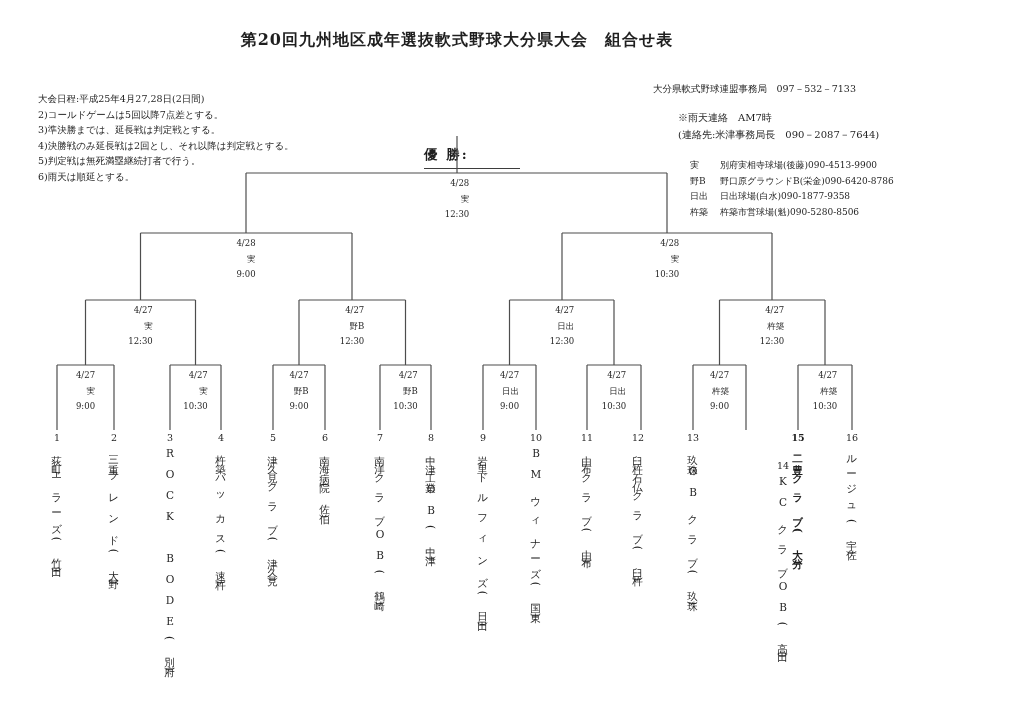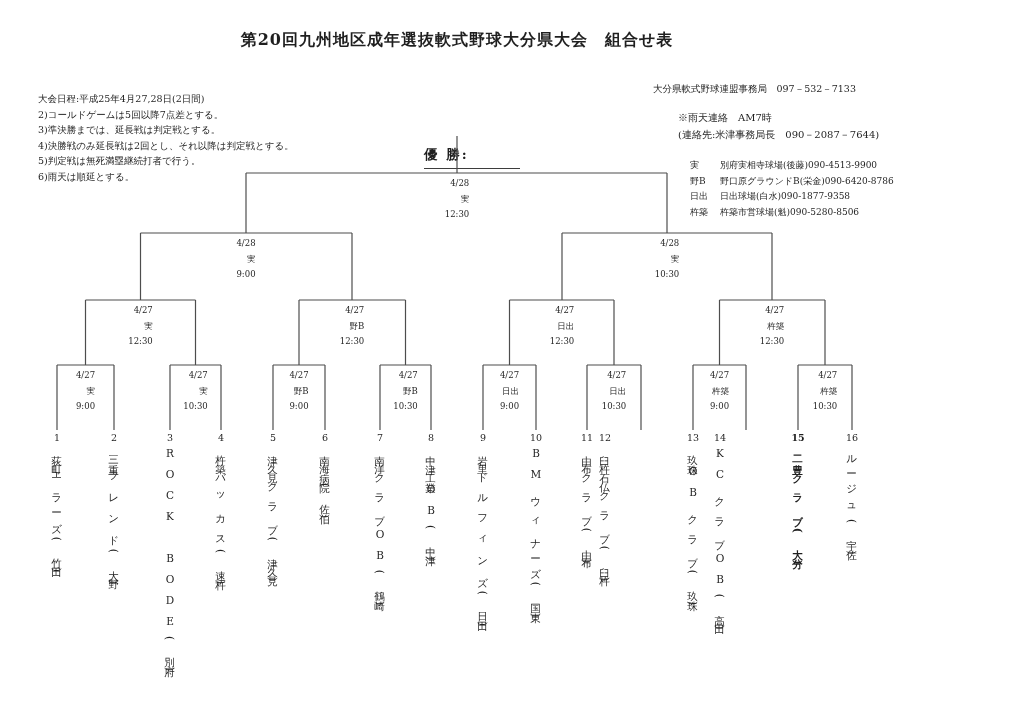--- a/index.html
+++ b/index.html
@@ -254,29 +254,29 @@
     <div class="team-name-v"><span>岩里ドルフィンズ</span><span class="team-region">(日田)</span></div>
   </div>
   <div class="team" style="left:536px;">
     <span class="team-number">10</span>
     <div class="team-name-v"><span>BMウィナーズ</span><span class="team-region">(国東)</span></div>
   </div>
   <div class="team" style="left:587px;">
     <span class="team-number">11</span>
     <div class="team-name-v"><span>由布クラブ</span><span class="team-region">(由布)</span></div>
   </div>
-  <div class="team" style="left:605px;">
+  <div class="team" style="left:638px;">
     <span class="team-number">12</span>
     <div class="team-name-v"><span>臼杵石仏クラブ</span><span class="team-region">(臼杵)</span></div>
   </div>
   <div class="team" style="left:693px;">
     <span class="team-number">13</span>
     <div class="team-name-v"><span>玖珠OBクラブ</span><span class="team-region">(玖珠)</span></div>
   </div>
-  <div class="team" style="left:720px;">
+  <div class="team" style="left:783px;margin-top:28px;">
     <span class="team-number">14</span>
     <div class="team-name-v"><span>KCクラブOB</span><span class="team-region">(高田)</span></div>
   </div>
   <div class="team" style="left:798px;font-weight:bold;">
     <span class="team-number">15</span>
     <div class="team-name-v"><span>二豊クラブ</span><span class="team-region">(大分)</span></div>
   </div>
   <div class="team" style="left:852px;">
     <span class="team-number">16</span>
     <div class="team-name-v"><span>ルージュ</span><span class="team-region">(宇佐)</span></div>

